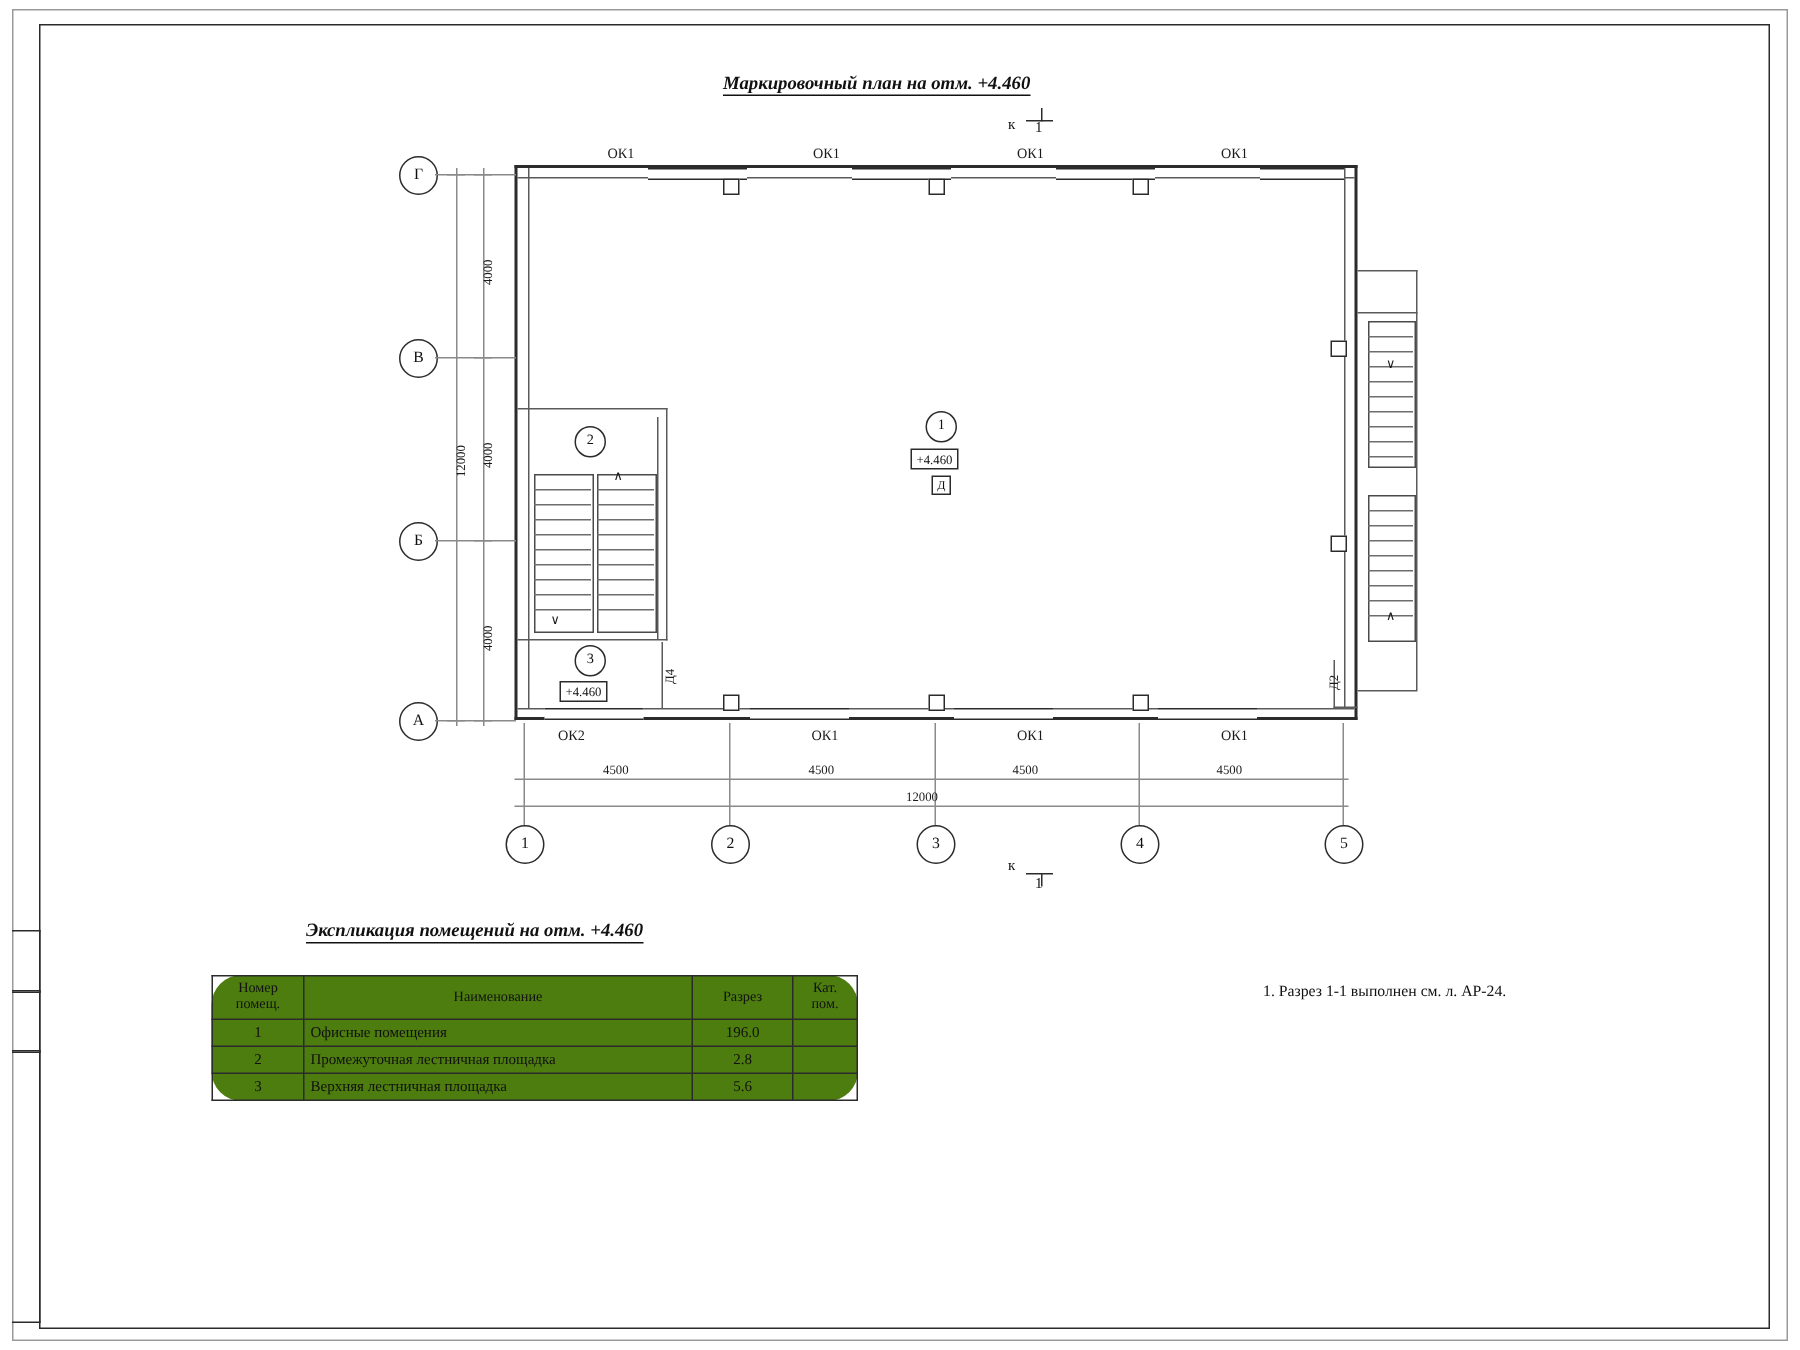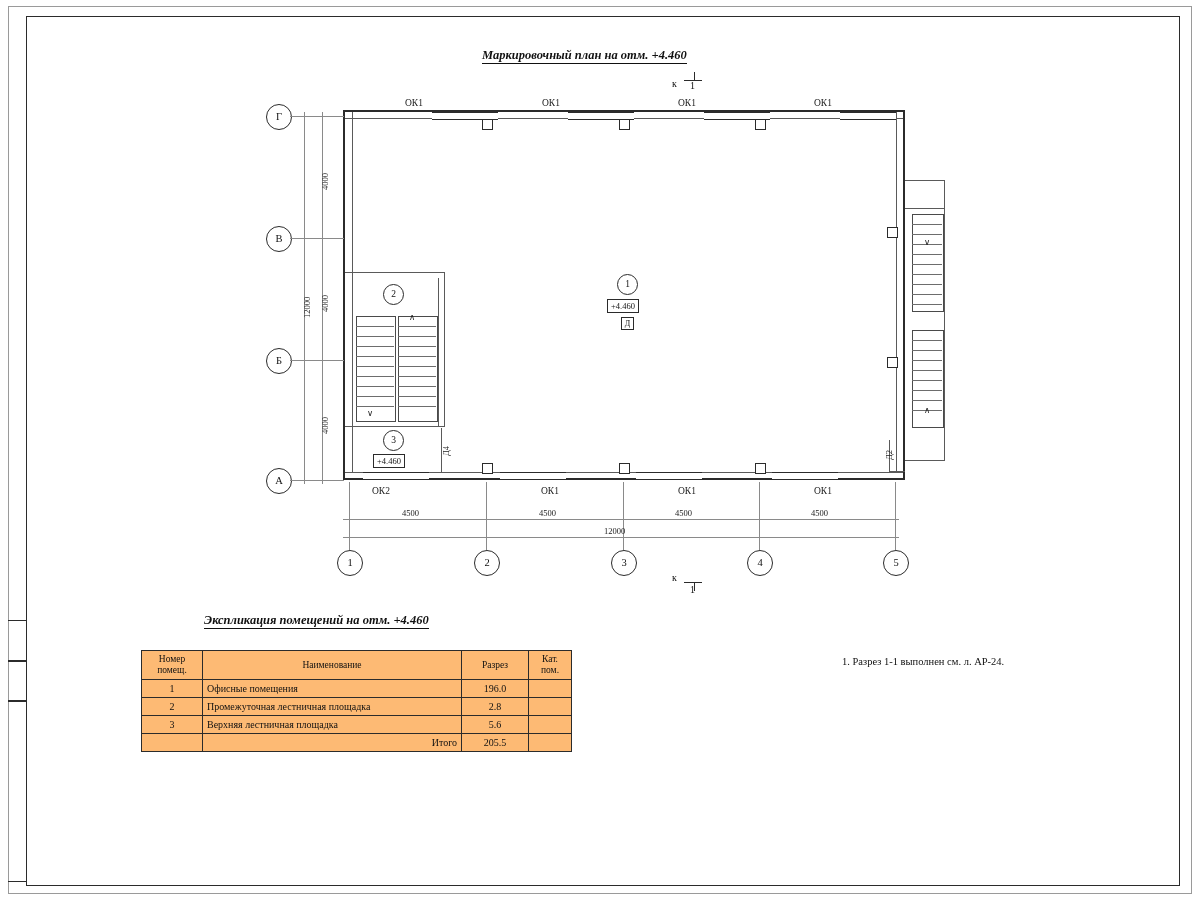--- a/index.html
+++ b/index.html
@@ -123,21 +123,22 @@
   
   .stair-cell { position: absolute; border: 1px solid #4a4a4a; background: #fff; }
   .tread { position: absolute; border-top: 1px solid #6d6d6d; }
 
   
   #expl-table {
     position: absolute;
     border-collapse: collapse;
     font-size: 10px;
     color: #111;
-    background: #fdba74;
+    background: #4d7c0f;
+    border-radius: 20px;
   }
   #expl-table td, #expl-table th {
     border: 1px solid #2b2b2b;
     padding: 3px 4px;
     font-weight: normal;
     vertical-align: middle;
   }
   #expl-table th { text-align: center; font-size: 9.5px; line-height: 11px; }
   .c-num { width: 52px; text-align: center; }
   .c-name { width: 250px; text-align: left; padding-left: 8px; }
@@ -372,24 +373,18 @@
         <td class="c-name">Промежуточная лестничная площадка</td>
         <td class="c-area">2.8</td>
         <td class="c-cat"></td>
       </tr>
       <tr>
         <td class="c-num">3</td>
         <td class="c-name">Верхняя лестничная площадка</td>
         <td class="c-area">5.6</td>
         <td class="c-cat"></td>
       </tr>
-      <tr>
-        <td class="c-num">&nbsp;</td>
-        <td class="c-name total-label">Итого</td>
-        <td class="c-area">205.5</td>
-        <td class="c-cat">&nbsp;</td>
-      </tr>
     </tbody>
   </table>
 
   <div id="note" style="left:842px; top:656px;">1. Разрез 1-1 выполнен см. л. АР-24.</div>
 
 </div>
 
 </body></html>

